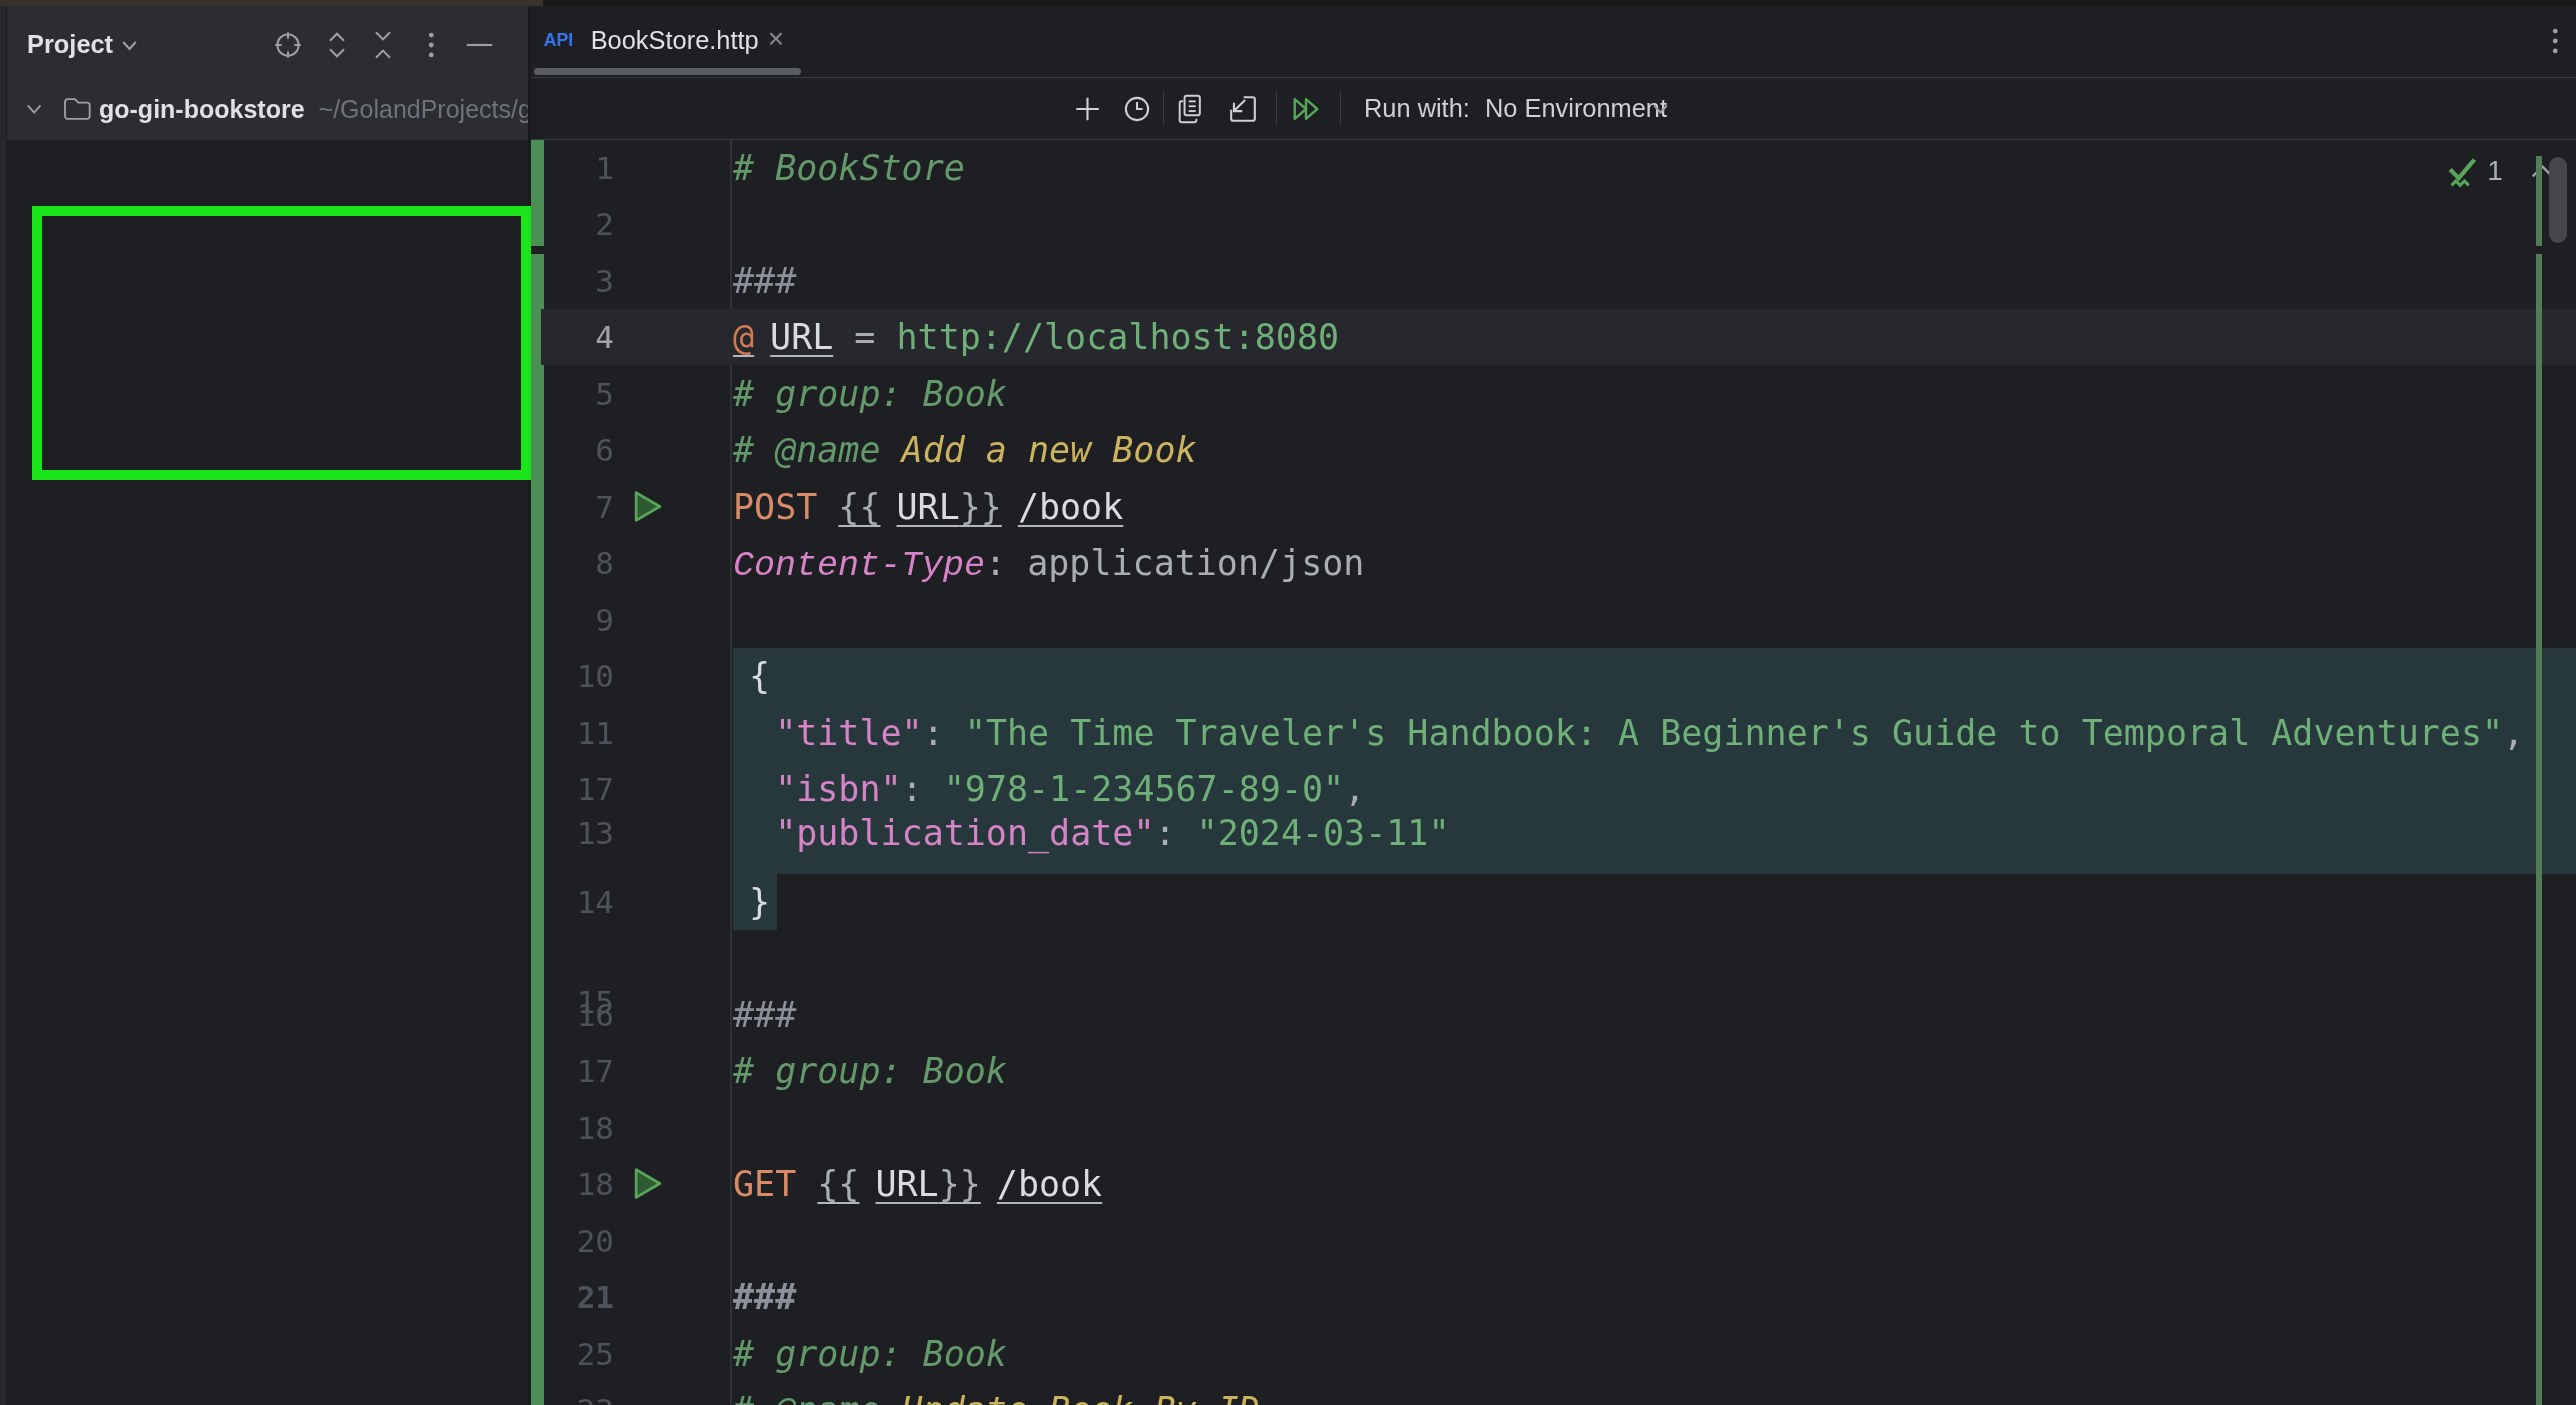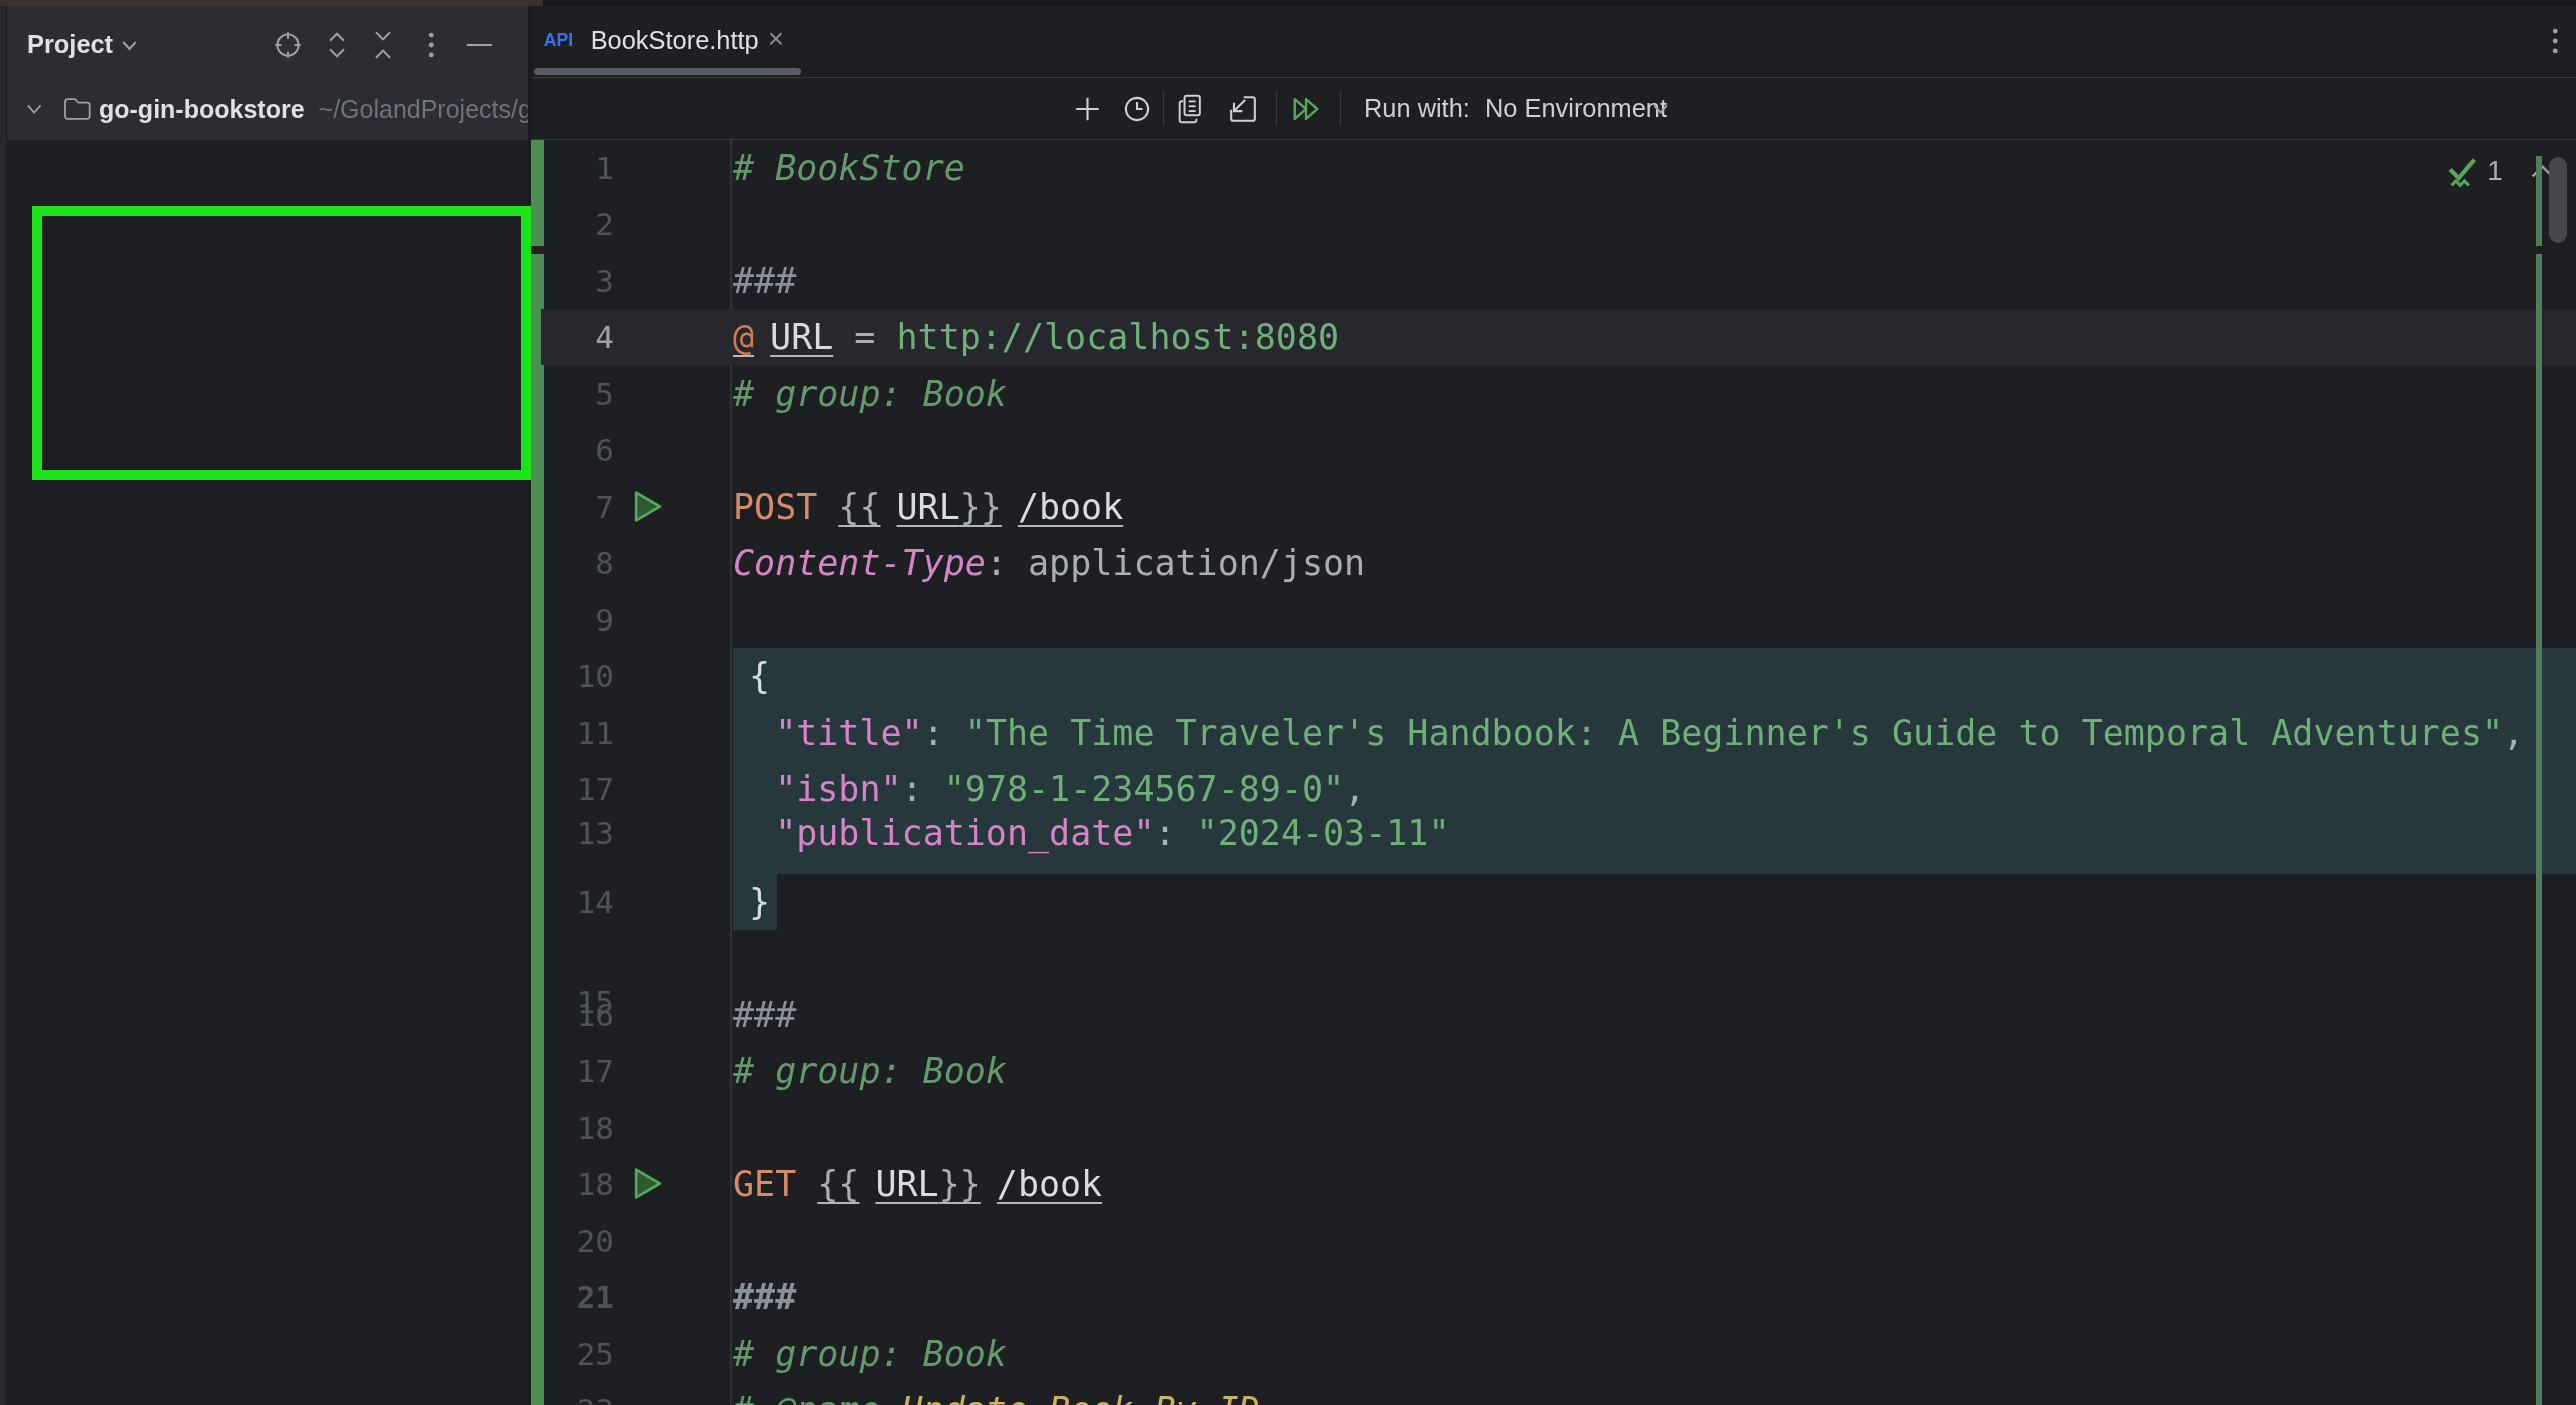--- a/index.html
+++ b/index.html
@@ -68,21 +68,21 @@
   .lnum{position:absolute;left:515px;width:99px;text-align:right;font-family:"DejaVu Sans Mono",monospace;font-size:31px;color:var(--linenum);}
   .lnum.active{color:var(--linenum-active);}
   .play{position:absolute;left:632px;top:9.2px;}
   .code{position:absolute;left:733px;font-family:"DejaVu Sans Mono",monospace;font-size:35px;}
   .seg-cm{color:var(--comment);font-style:italic;}
   .seg-sep{color:var(--sepc);}
   .seg-kw{color:var(--method);}
   .seg-at{color:var(--atc);}
   .seg-str{color:var(--strc);}
   .seg-name{color:var(--namey);font-style:italic;}
-  .seg-hdr{color:var(--pink);font-style:italic;}
+  .seg-hdr{color:var(--pink);font-style:italic;font-family:Liberation Mono, monospace;}
   .seg-key{color:var(--pink);}
   .seg-def{color:var(--defc);padding-left:16px;}
   .seg-pun{color:var(--punc);}
   .seg-plain{color:var(--punc);}
   .ul{text-decoration:underline;text-decoration-color:#b2b6bd;text-decoration-thickness:2.1px;text-underline-offset:6.4px;}
 
   .insp{position:absolute;top:11.3px;display:flex;align-items:center;}
   .insp-count{font-size:28px;color:var(--punc);font-family:"Liberation Sans",sans-serif;}
   #scroll-thumb{position:absolute;left:2549px;top:17px;width:18.3px;height:86px;background:var(--scrollbar);border-radius:9.2px;}
   .err-stripe{position:absolute;left:2536px;width:5.6px;background:var(--stripe-green);}
@@ -449,21 +449,21 @@
     <div class="gutter-sep"></div>
     <div id="current-line" style="top: 169px;"></div>
     <div class="frag-bg" id="frag-main" style="top: 508px; height: 226px; right: 0px;"></div>
     <div class="frag-bg" id="frag-tail" style="top: 734px; height: 56px; width: 44px;"></div>
     <div id="lines">
         <div class="eline" style="top: 0px;"><span class="lnum">1</span><span class="code"><span class="seg-cm"># BookStore</span></span></div>
         <div class="eline" style="top: 56px;"><span class="lnum">2</span><span class="code"></span></div>
         <div class="eline" style="top: 113px;"><span class="lnum">3</span><span class="code"><span class="seg-sep">###</span></span></div>
         <div class="eline" style="top: 169px;"><span class="lnum active">4</span><span class="code"><span class="seg-at ul">@</span><span class="seg-def ul">URL</span><span class="seg-pun"> = </span><span class="seg-str">http://localhost:8080</span></span></div>
         <div class="eline" style="top: 226px;"><span class="lnum">5</span><span class="code"><span class="seg-cm"># group: Book</span></span></div>
-        <div class="eline" style="top: 282px;"><span class="lnum">6</span></div>
+        <div class="eline" style="top: 282px;"><span class="lnum">6</span><span class="code"><span class="seg-cm"># @name </span><span class="seg-name">Add a new Book</span></span></div>
         <div class="eline" style="top: 339px;"><span class="lnum">7</span><span class="play"><svg width="32" height="37" viewBox="0 0 46 52">
               <path d="M6 6 L40 26 L6 46 Z" fill="#2d5a31" stroke="#57a65a" stroke-width="4" stroke-linejoin="round"></path>
             </svg></span><span class="code"><span class="seg-kw">POST </span><span class="seg-pun ul">{{</span><span class="seg-def ul">URL</span><span class="seg-pun ul">}}</span><span class="seg-def ul">/book</span></span></div>
         <div class="eline" style="top: 395px;"><span class="lnum">8</span><span class="code"><span class="seg-hdr">Content-Type</span><span class="seg-pun">: </span><span class="seg-plain">application/json</span></span></div>
         <div class="eline" style="top: 452px;"><span class="lnum">9</span><span class="code"></span></div>
         <div class="eline" style="top: 508px;"><span class="lnum">10</span><span class="code"><span class="seg-def">{</span></span></div>
         <div class="eline" style="top: 565px;"><span class="lnum">11</span><span class="code"><span class="seg-plain">  </span><span class="seg-key">"title"</span><span class="seg-pun">: </span><span class="seg-str">"The Time Traveler's Handbook: A Beginner's Guide to Temporal Adventures"</span><span class="seg-pun">,</span></span></div>
         <div class="eline" style="top: 621px;"><span class="lnum">17</span><span class="code"><span class="seg-plain">  </span><span class="seg-key">"isbn"</span><span class="seg-pun">: </span><span class="seg-str">"978-1-234567-89-0"</span><span class="seg-pun">,</span></span></div>
         <div class="eline" style="top: 665px;"><span class="lnum">13</span><span class="code"><span class="seg-plain">  </span><span class="seg-key">"publication_date"</span><span class="seg-pun">: </span><span class="seg-str">"2024-03-11"</span></span></div>
         <div class="eline" style="top: 734px;"><span class="lnum">14</span><span class="code"><span class="seg-def">}</span></span></div>

